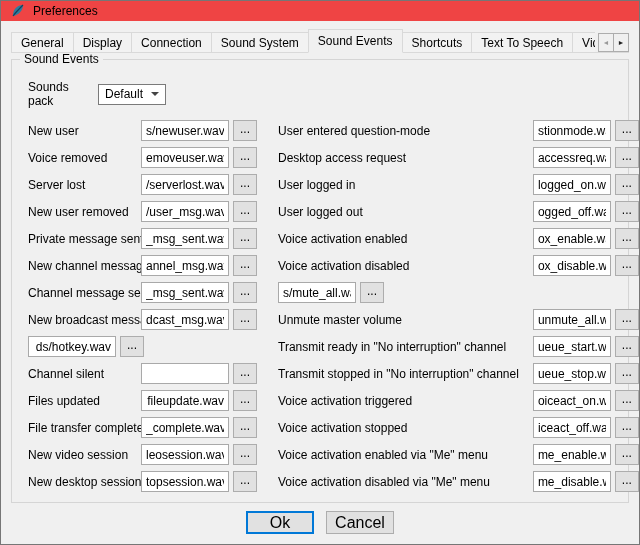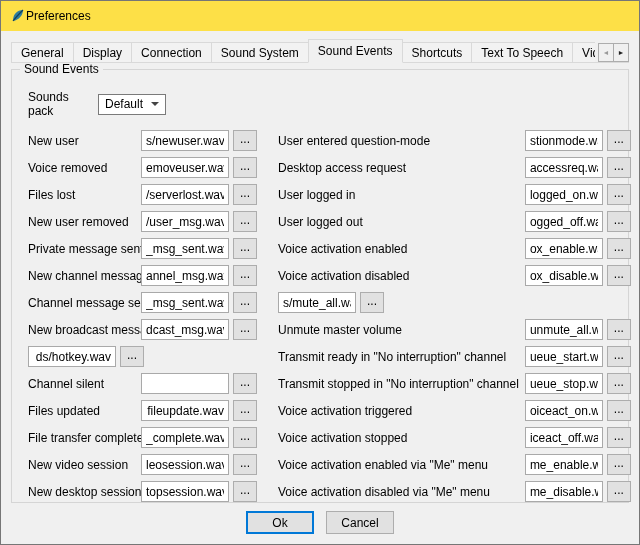--- a/index.html
+++ b/index.html
@@ -8,22 +8,22 @@
     font-family:"Liberation Sans",sans-serif;
     font-size:12px;color:#000;background:#fff;
   }
   .window{
     width:640px;height:545px;box-sizing:border-box;
     border:1px solid #767676;background:#f0f0f0;
     display:flex;flex-direction:column;overflow:hidden;
   }
   
   .titlebar{
-    height:30px;flex:none;background:#fde047;
-    display:flex;align-items:center;padding:0 9px;
+    height:20px;flex:none;background:#ef4444;
+    display:flex;align-items:center;gap:7px;padding:0 9px;
   }
   .app-icon{width:16px;height:16px;flex:none;display:block;}
   .title-text{font-size:12px;}
   
   .body{
     flex:1;background:#f0f0f0;box-sizing:border-box;
     padding:8px 10px 10px 10px;display:flex;flex-direction:column;min-height:0;
   }
   
   .tabbar{position:relative;height:24px;flex:none;}
@@ -75,21 +75,21 @@
     margin-top:4px;flex:none;
   }
   
   .cols{display:flex;}
   .col{display:flex;flex-direction:column;}
   .col.left{width:250px;flex:none;}
   .col.right{flex:1;padding-right:30px;}
   .ev-row{display:flex;align-items:center;height:21px;margin-bottom:6px;}
   .ev-label{overflow:hidden;white-space:nowrap;}
   .col.left  .ev-label{width:113px;flex:none;}
-  .col.right .ev-label{flex:1;padding-right:6px;}
+  .col.right .ev-label{flex:1;padding-right:14px;}
   .ev-input{
     height:21px;box-sizing:border-box;flex:none;
     border:1px solid #a9a9a9;background:#fff;
     padding:1px 4px;margin-right:4px;
     font-family:"Liberation Sans",sans-serif;font-size:12px;
     text-align:right;
   }
   .col.left  .ev-input{width:88px;}
   .col.right .ev-input{width:78px;}
   .ev-browse{
@@ -97,21 +97,21 @@
     border:1px solid #adadad;background:#e1e1e1;
     display:flex;align-items:center;justify-content:center;
     font-family:"Liberation Sans",sans-serif;font-size:12px;line-height:1;
     padding:0 0 4px 0;cursor:default;
   }
   
   .footer{flex:none;margin-top:8px;display:flex;justify-content:center;gap:12px;}
   .btn{
     min-width:68px;height:23px;box-sizing:border-box;
     border:1px solid #adadad;background:#e1e1e1;
-    font-family:"Liberation Sans",sans-serif;font-size:12px;cursor:default;
+    font-family:"Liberation Sans",sans-serif;font-size:16px;cursor:default;
   }
   .btn.ok{border-color:#0078d7;box-shadow:inset 0 0 0 1px #0078d7;}
 </style>
 </head>
 <body>
 
 <div class="window">
 
   <div class="titlebar">
     <svg class="app-icon" viewBox="0 0 16 16" xmlns="http://www.w3.org/2000/svg">
@@ -164,21 +164,21 @@
     <button class="ev-browse">...</button>
   </div>
 
   <div class="ev-row">
     <span class="ev-label">Voice removed</span>
     <input class="ev-input" type="text" value="emoveuser.wav" style="">
     <button class="ev-browse">...</button>
   </div>
 
   <div class="ev-row">
-    <span class="ev-label">Files lost</span>
+    <span class="ev-label">Server lost</span>
     <input class="ev-input" type="text" value="/serverlost.wav" style="">
     <button class="ev-browse">...</button>
   </div>
 
   <div class="ev-row">
     <span class="ev-label">New user removed</span>
     <input class="ev-input" type="text" value="/user_msg.wav" style="">
     <button class="ev-browse">...</button>
   </div>
 

